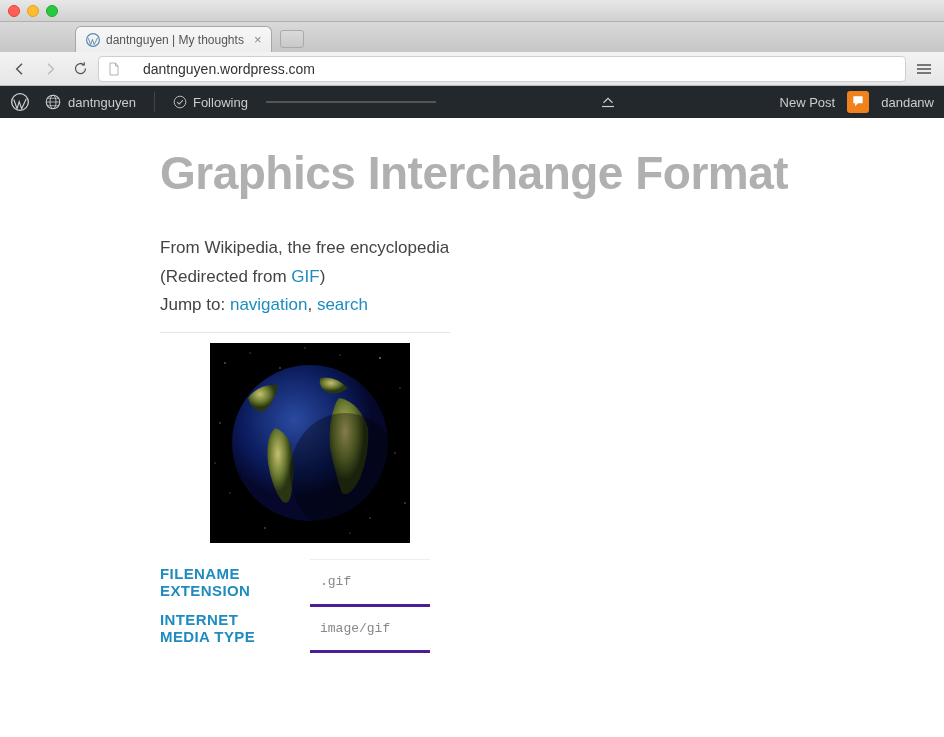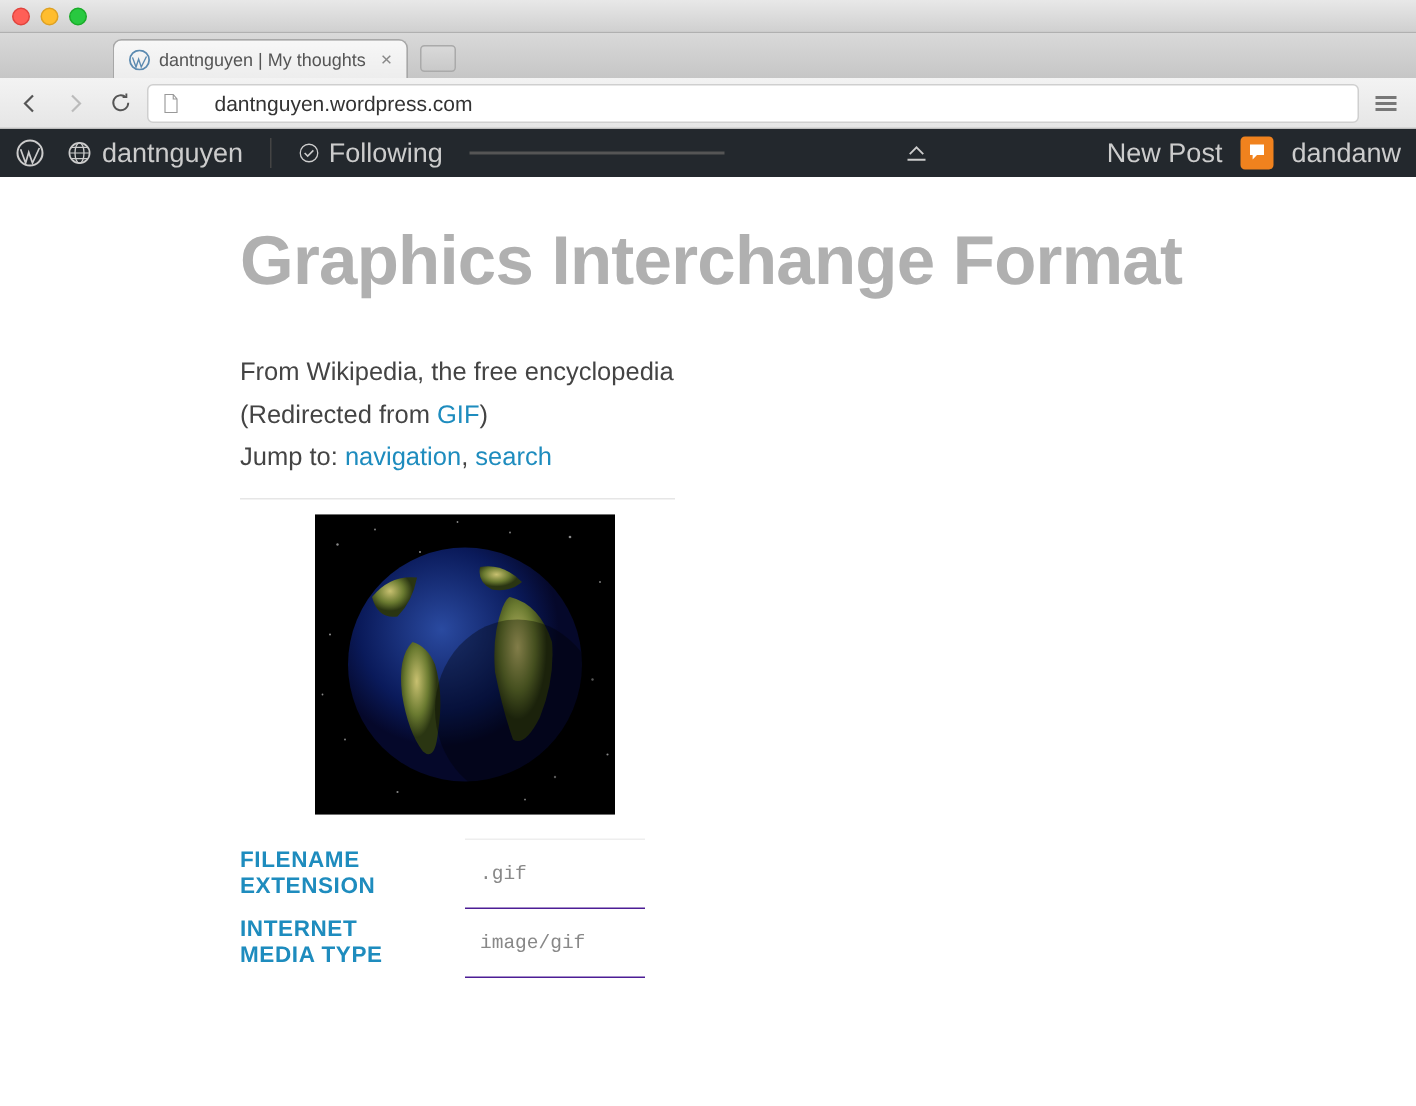--- a/index.html
+++ b/index.html
@@ -26,21 +26,21 @@
     .nav-btn.disabled { color: #bbb; }
     .reload-btn { width: 24px; height: 24px; display: flex; align-items: center; justify-content: center; color: #555; }
     .omnibox { flex: 1; height: 26px; background: #fff; border: 1px solid #cfcfcf; border-radius: 4px; display: flex; align-items: center; padding: 0 8px; gap: 22px; font-size: 14px; color: #333; }
     .omnibox-icon { width: 14px; height: 14px; display: flex; align-items: center; justify-content: center; color: #888; }
     .chrome-menu { width: 24px; height: 24px; display: flex; align-items: center; justify-content: center; }
     .hamburger { width: 14px; height: 2px; background: #777; position: relative; }
     .hamburger::before, .hamburger::after { content: ""; position: absolute; width: 14px; height: 2px; background: #777; left: 0; }
     .hamburger::before { top: -4px; } .hamburger::after { top: 4px; }
 
     
-    .wp-bar { height: 32px; background: #23282d; display: flex; align-items: center; color: #ccc; font-size: 18px; padding: 0 10px; }
+    .wp-bar { height: 32px; background: #23282d; display: flex; align-items: center; color: #ccc; font-size: 13px; padding: 0 10px; }
     .wp-left { display: flex; align-items: center; gap: 14px; }
     .wp-item { display: flex; align-items: center; gap: 6px; cursor: pointer; }
     .wp-divider { width: 1px; height: 20px; background: #444; margin: 0 4px; }
     .wp-follow-bar { width: 170px; height: 2px; background: #555; margin-left: 4px; }
     .wp-center { flex: 1; display: flex; justify-content: center; }
     .wp-center-icon { color: #ccc; }
     .wp-right { display: flex; align-items: center; gap: 12px; }
     .wp-notif { width: 22px; height: 22px; background: #f0821e; border-radius: 3px; display: flex; align-items: center; justify-content: center; }
     .wp-icon svg { display: block; }
 
@@ -51,21 +51,21 @@
     .article p { font-size: 17px; line-height: 1.68; color: #444; margin-bottom: 0; }
     .article a { color: #1e8cbe; text-decoration: none; }
     .subhead { margin-top: 26px; font-size: 17px; color: #444; }
     .infobox-sep { height: 1px; background: #e6e6e6; margin: 12px 0 10px 0; width: 290px; }
 
     .infobox-image { width: 200px; height: 200px; background: #000; margin: 10px 0 16px 50px; position: relative; overflow: hidden; }
     .infobox-image svg { position: absolute; inset: 0; }
 
     table.infotable { border-collapse: collapse; }
     table.infotable th { text-align: left; color: #1e8cbe; font-weight: 700; font-size: 15px; letter-spacing: 0.4px; padding: 6px 20px 6px 0; text-transform: uppercase; vertical-align: top; width: 150px; }
-    table.infotable td { font-family: "Courier New", Courier, monospace; font-size: 13px; color: #888; padding: 6px 10px; vertical-align: middle; border-bottom: 1px solid #4c1d95; border-top: 1px solid #eee; min-width: 120px; }
+    table.infotable td { font-family: "Courier New", Courier, monospace; font-size: 13px; color: #888; padding: 6px 10px; vertical-align: middle; border-bottom: 3px solid #4c1d95; border-top: 1px solid #eee; min-width: 120px; }
   </style>
 </head>
 <body>
 
 <div class="window-chrome">
   <div class="traffic-light tl-red"></div>
   <div class="traffic-light tl-yellow"></div>
   <div class="traffic-light tl-green"></div>
 </div>
 

